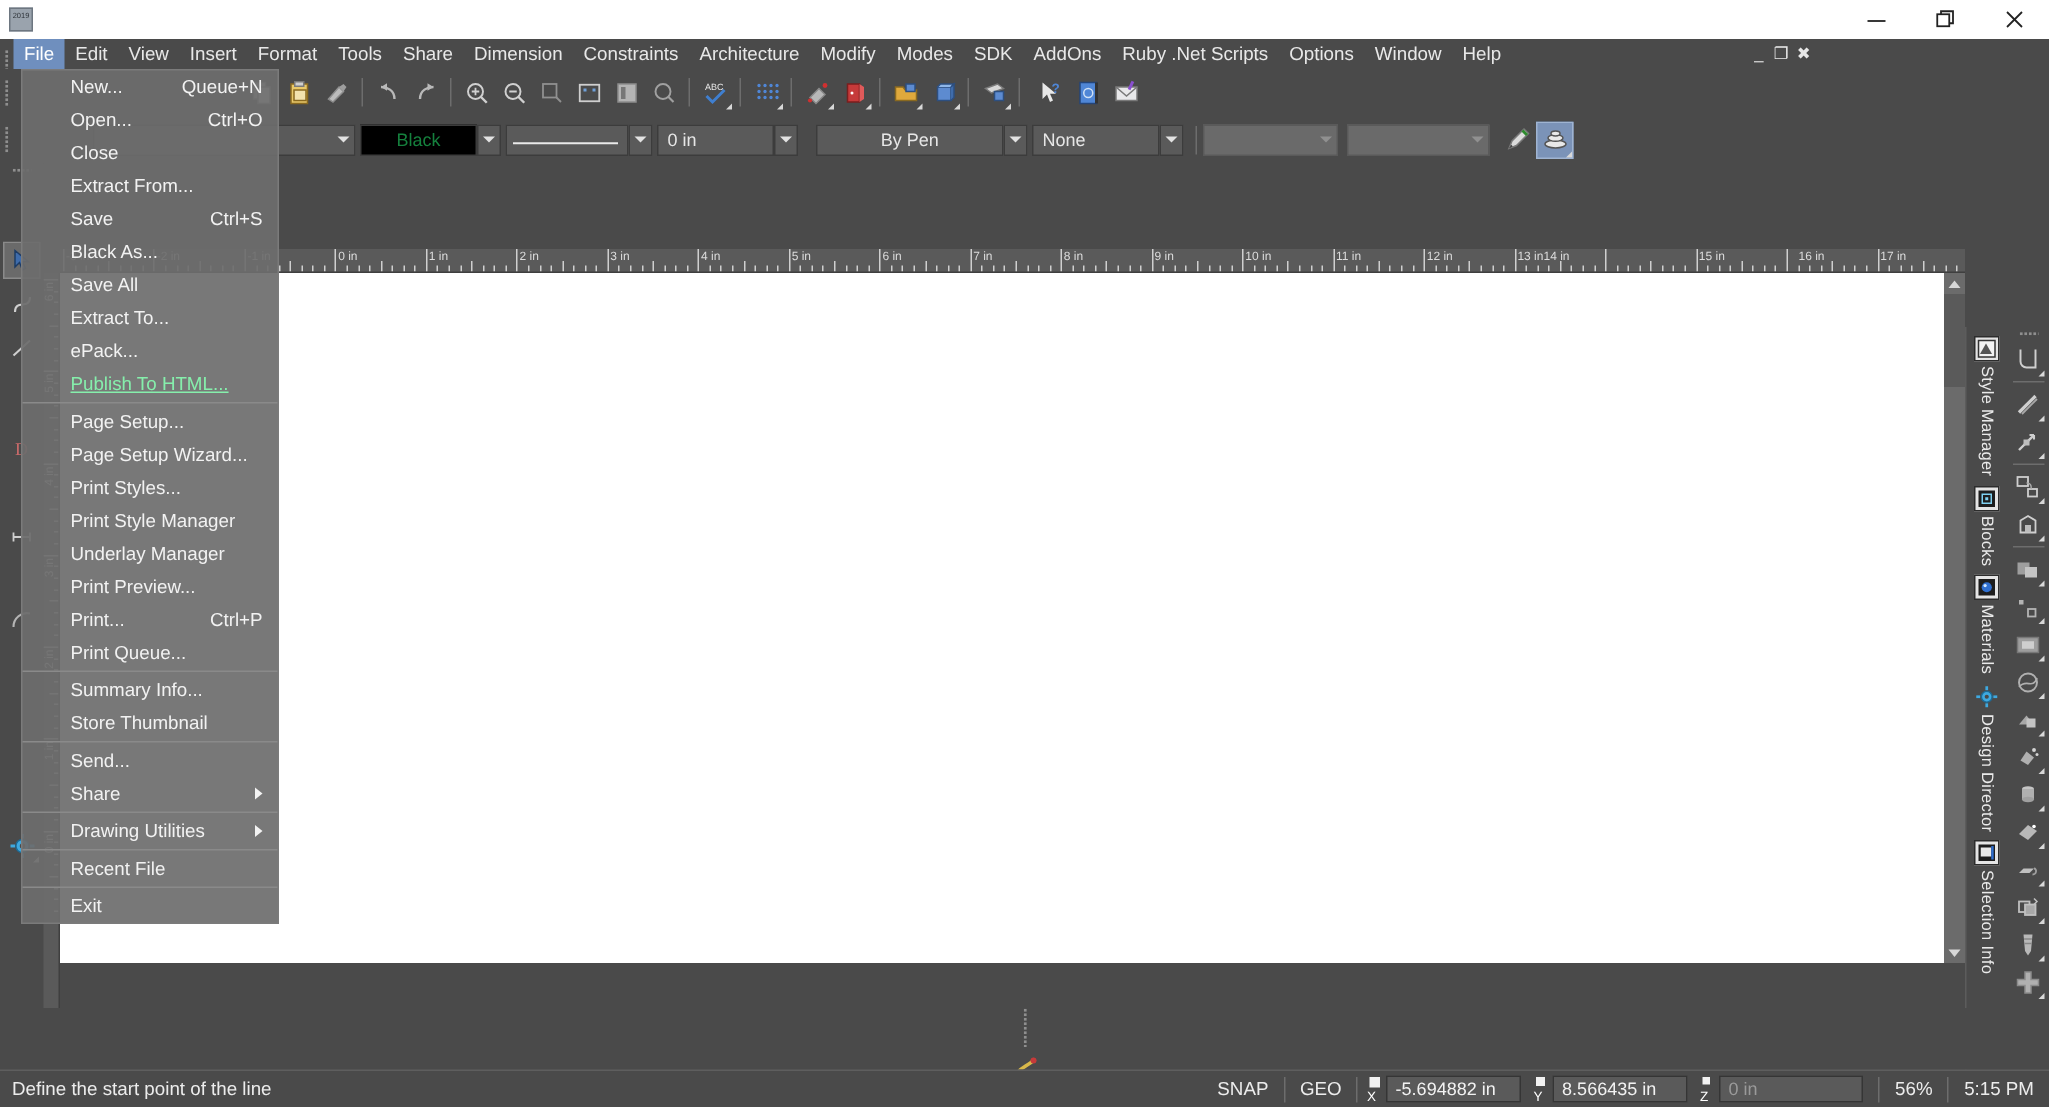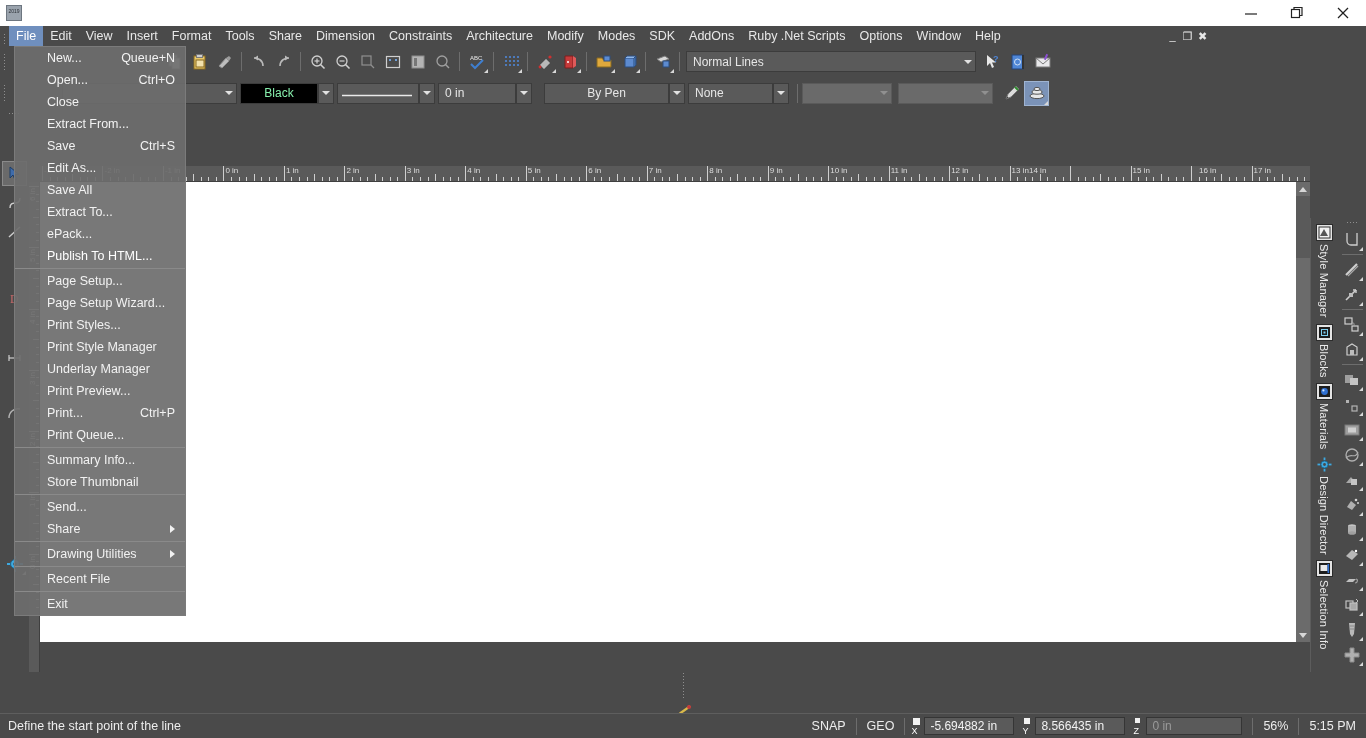--- a/index.html
+++ b/index.html
@@ -91,21 +91,21 @@
     display: flex; align-items: center; color: #e6e6e6; font-size: 12px;
     position: relative; flex: none;
   }
   .combo .txt { padding: 0 6px; overflow: hidden; white-space: nowrap; flex: 1; }
   .combo .txt.ctr { text-align: center; }
   .combo .arw {
     width: 15px; height: 19px; display: flex; align-items: center; justify-content: center; flex: none;
   }
   .caret { width: 0; height: 0; border-left: 4px solid transparent; border-right: 4px solid transparent; border-top: 4px solid #e2e2e2; }
   .caret.dim { border-top-color: #909090; }
-  .swatch-black { background: #000; color: #86efac; }
+  .swatch-black { background: #000; color: #15803d; }
 
   
   #workspace {
     position: absolute; left: 0; top: 109px; width: 1366px; height: 563px; background: #4a4a4a;
   }
   #left-tools {
     position: absolute; left: 0; top: 0; width: 29px; height: 563px; background: #4a4a4a;
   }
   #left-tools .tbtn { width: 25px; height: 25px; margin-left: 2px; }
   #lt-grip { height: 9px; display: flex; align-items: center; justify-content: center; }
@@ -238,21 +238,21 @@
   #filemenu {
     position: absolute; left: 14px; top: 46px; width: 172px;
     background: rgba(108,108,108,0.92);
     border: 1px solid #7b7b7b;
     z-index: 90;
   }
   .mi {
     position: relative; height: 22px; display: flex; align-items: center;
     color: #f2f2f2; font-size: 12.5px; padding-left: 32px; padding-right: 10px; white-space: nowrap;
   }
-  .mi.dis { color: #ffffff; }
+  .mi.dis { color: #86efac; text-decoration: underline; }
   .mi .accel { margin-left: auto; padding-left: 18px; color: #f2f2f2; font-size: 12.5px; }
   .mi .submark {
     margin-left: auto; width: 0; height: 0;
     border-top: 4px solid transparent; border-bottom: 4px solid transparent; border-left: 5px solid #f2f2f2;
   }
   .msep { height: 1px; background: #8a8a8a; margin: 1px 0; }
 </style>
 </head>
 <body>
 
@@ -459,26 +459,20 @@
       </div>
       <div class="tsep"></div>
       <div class="tbtn">
         <svg class="ic" viewBox="0 0 18 18">
             <path d="M3 6 L11 3 L15 6 L7 9 Z" fill="#d8d8d8" stroke="#7a7a7a"></path>
             <rect x="9" y="8" width="6" height="6" fill="#5d8bd0" stroke="#2d4f80"></rect>
           </svg>
         <div class="flyarrow"></div>
       </div>
       <div class="tsep"></div>
-      <div class="combo" style="width:290px;margin-left:2px">
-        <div class="txt">Normal Lines</div>
-        <div class="arw">
-            <div class="caret"></div>
-          </div>
-      </div>
       <div class="tbtn" style="margin-left:4px">
         <svg class="ic" viewBox="0 0 18 18">
             <path d="M3 2 L3 13 L6 10 L8 15 L10 14 L8 9.5 L12 9.5 Z" fill="#e8e8e8"></path>
             <text x="9" y="9" font-size="9" fill="#4f86d6" font-family="Liberation Sans" font-weight="bold">?</text>
           </svg>
       </div>
       <div class="tbtn">
         <svg class="ic" viewBox="0 0 18 18">
             <rect x="3" y="2" width="11" height="14" fill="#4f86d6" stroke="#24457a"></rect>
             <rect x="13" y="2" width="2" height="14" fill="#333"></rect>
@@ -1208,21 +1202,21 @@
         <span>Close</span>
       </div>
       <div class="mi">
         <span>Extract From...</span>
       </div>
       <div class="mi">
         <span>Save</span>
         <span class="accel">Ctrl+S</span>
       </div>
       <div class="mi">
-        <span>Edit As...</span>
+        <span>Black As...</span>
       </div>
       <div class="mi">
         <span>Save All</span>
       </div>
       <div class="mi">
         <span>Extract To...</span>
       </div>
       <div class="mi">
         <span>ePack...</span>
       </div>

